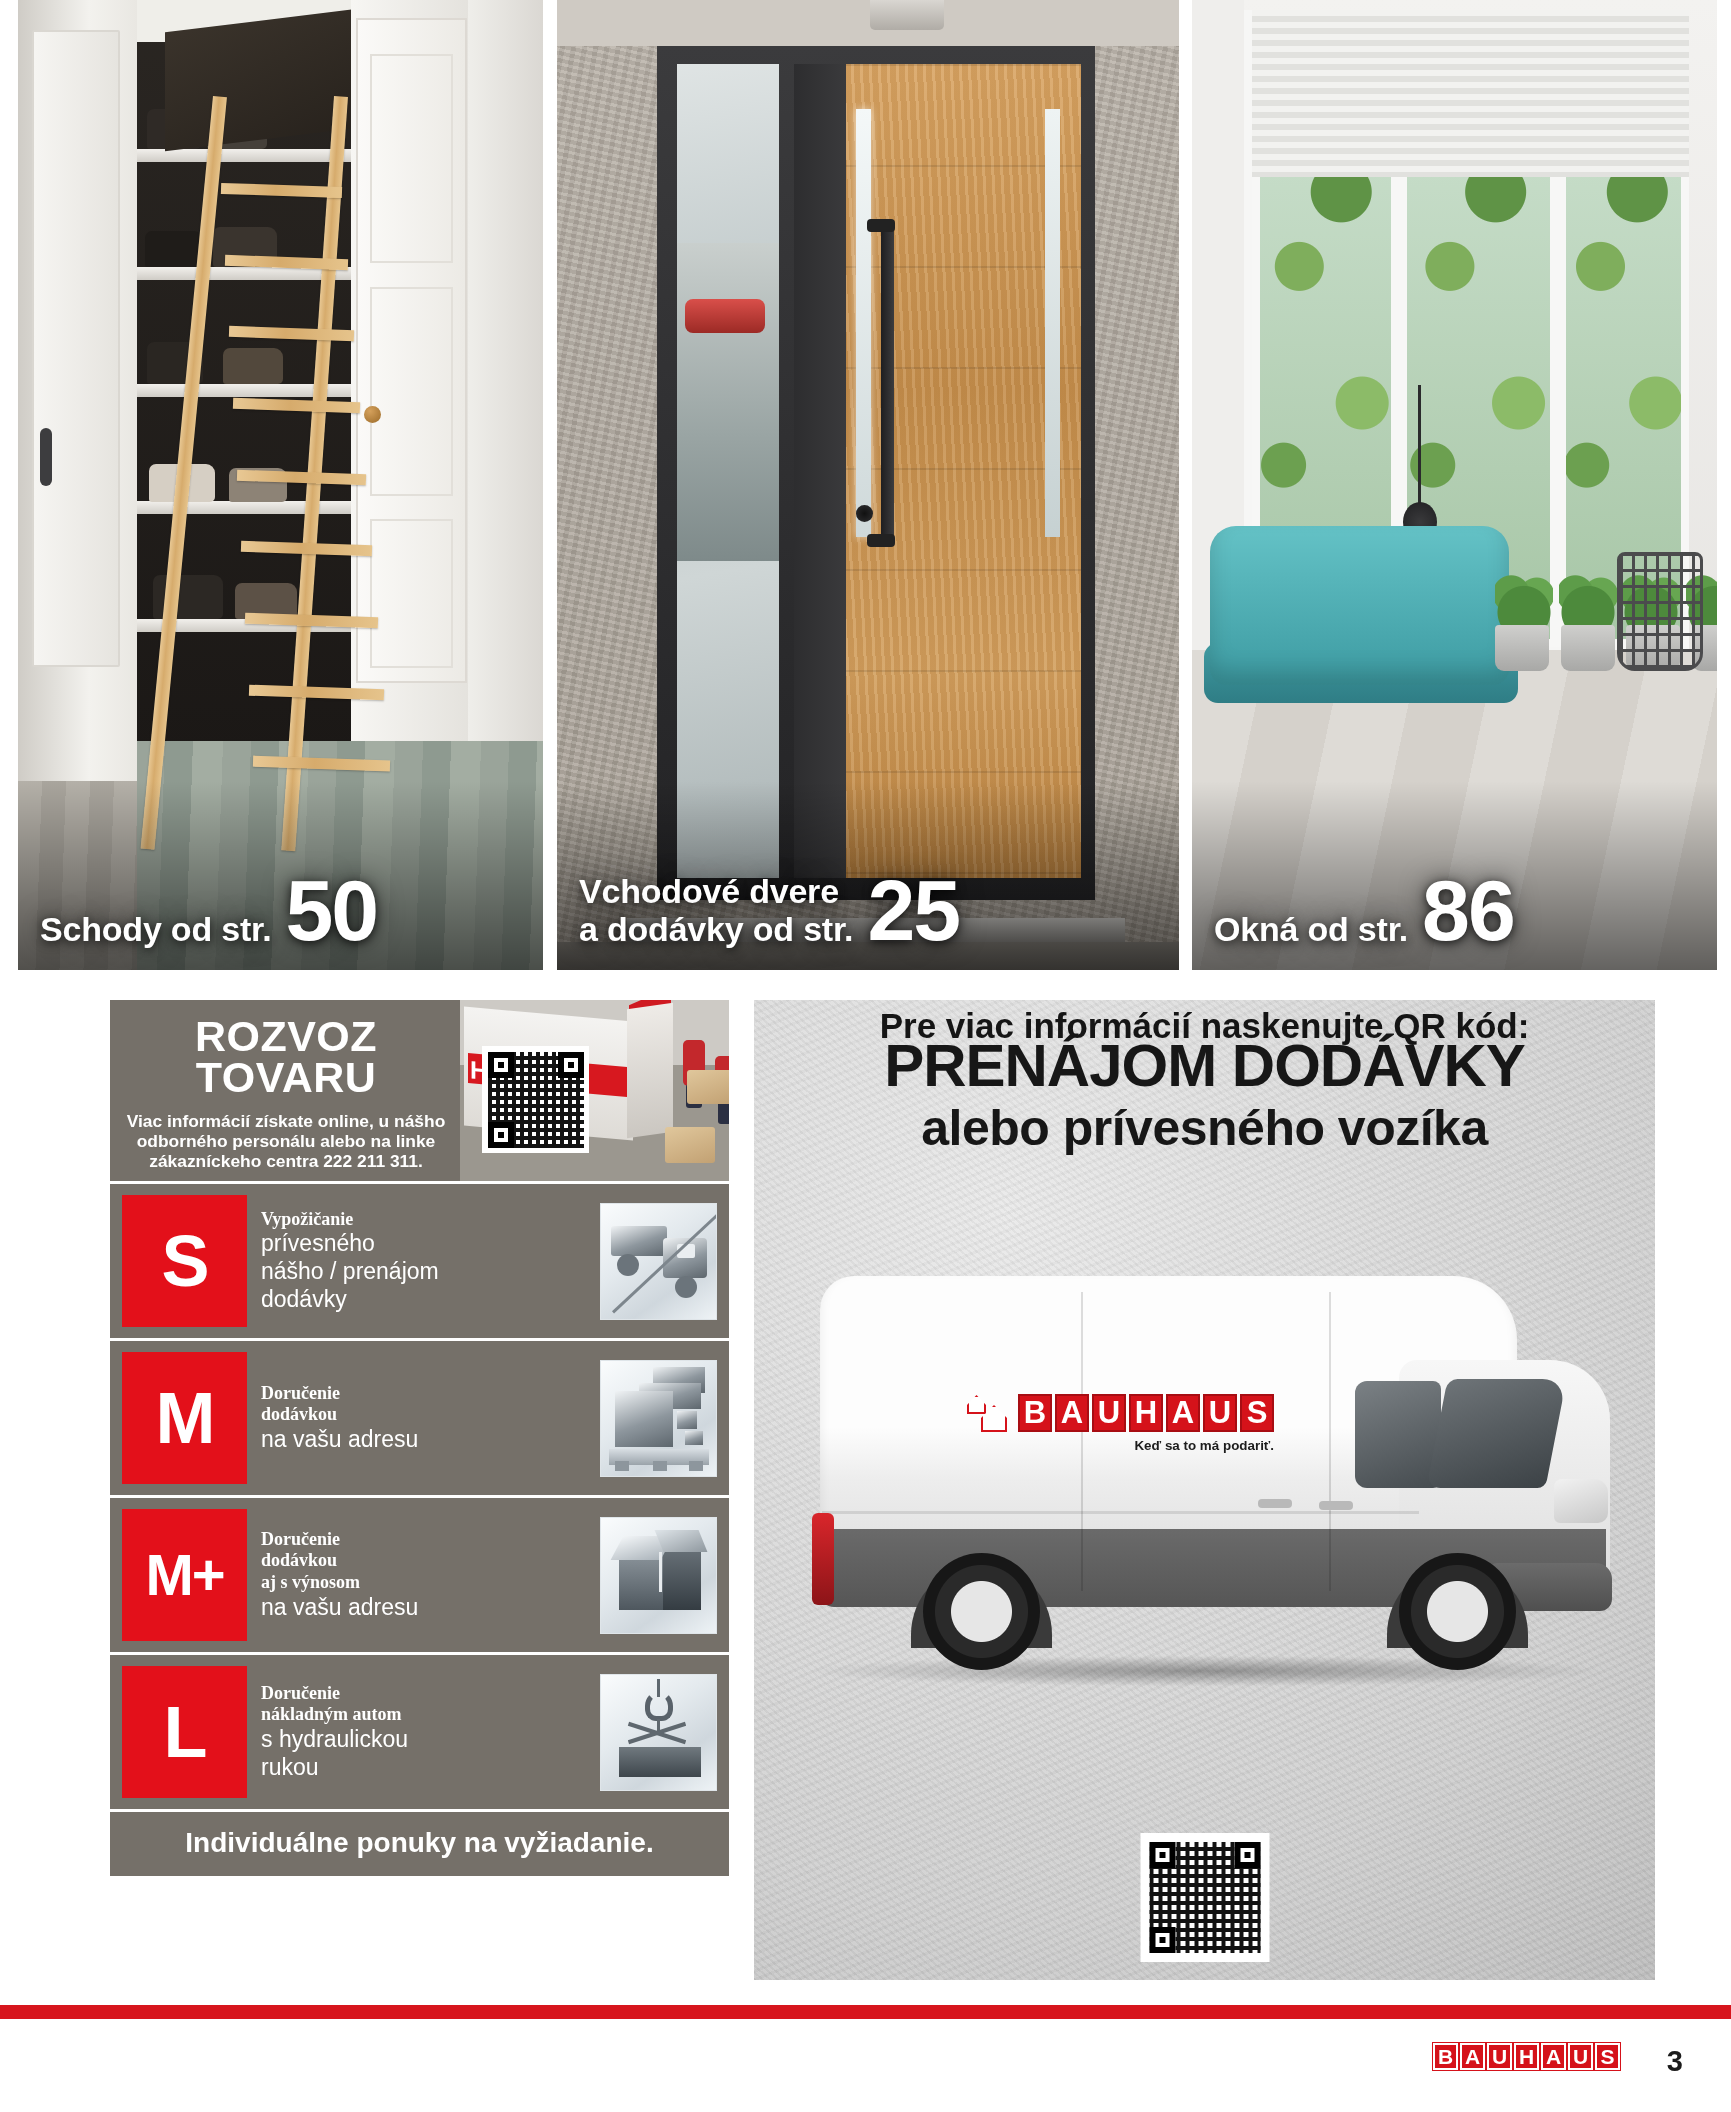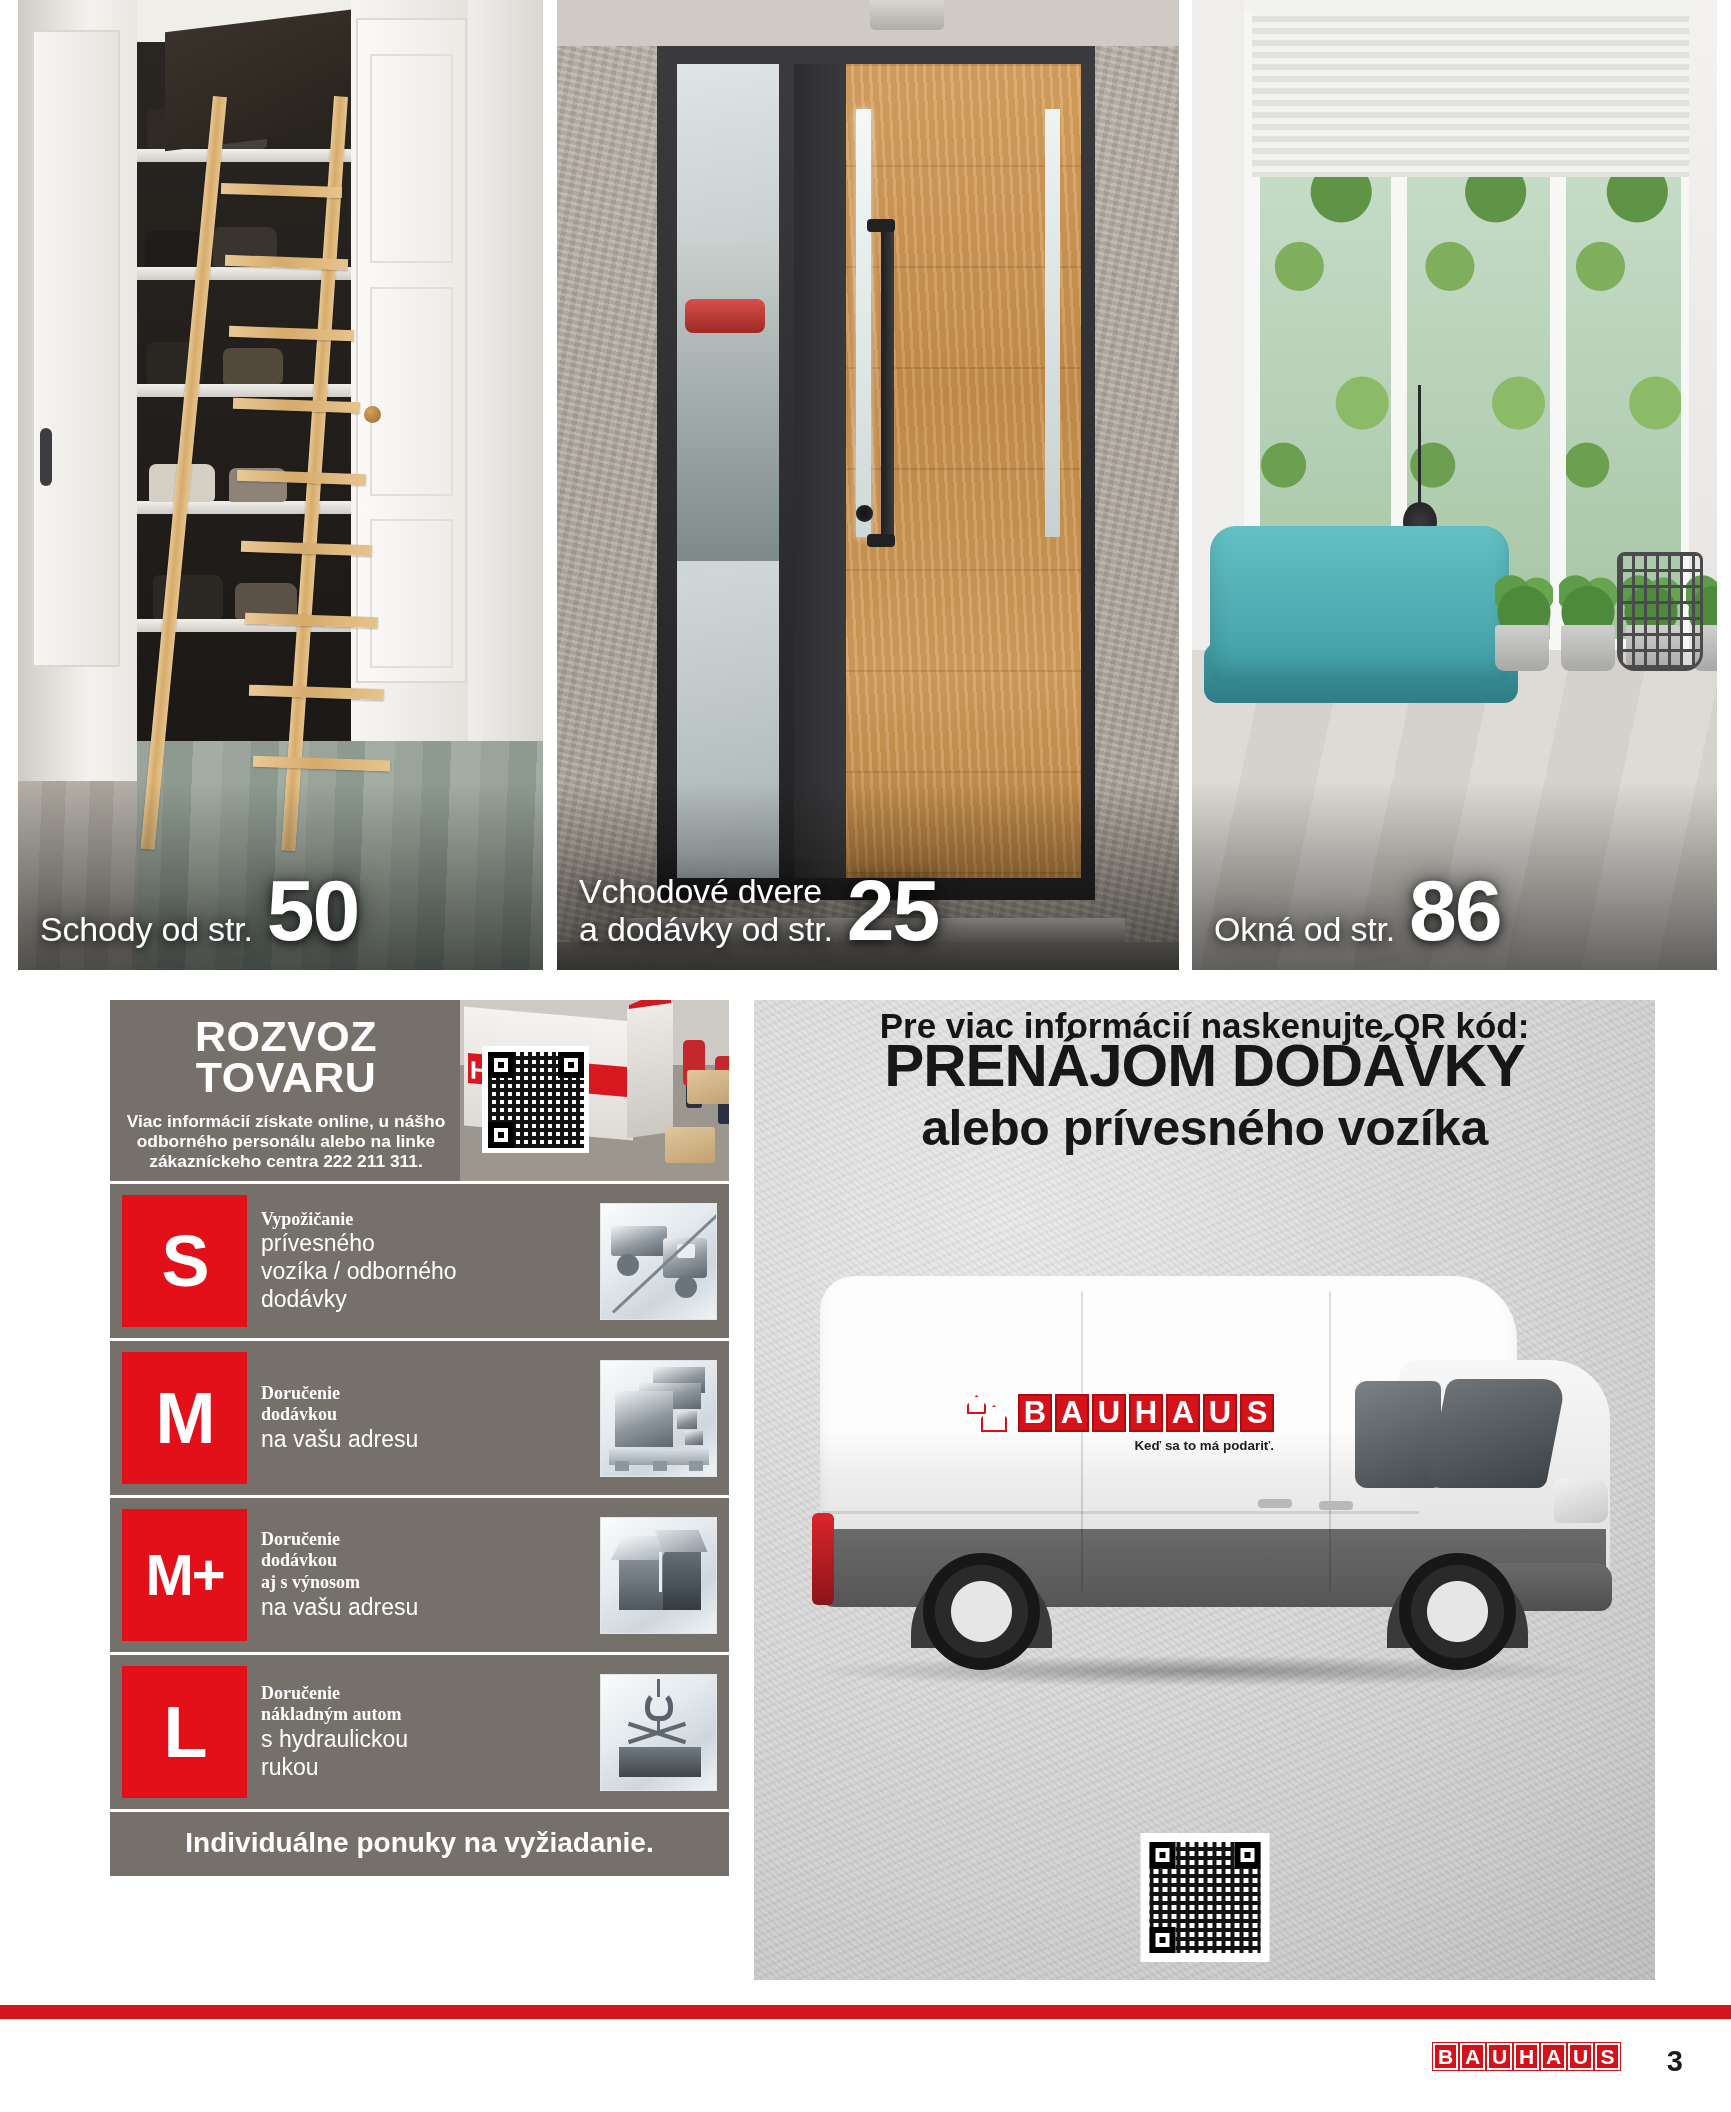--- a/index.html
+++ b/index.html
@@ -27,21 +27,21 @@
     display: flex; align-items: flex-end; gap: 14px;
     color: #fff;
     text-shadow: 0 2px 10px rgba(0,0,0,.75), 0 0 26px rgba(0,0,0,.6);
     z-index: 5;
   }
   .cap::before {
     content:""; position:absolute; left:0; right:0; bottom:0; height: 189px;
     background: linear-gradient(to top, rgba(0,0,0,.55), rgba(0,0,0,0));
     z-index:-1; pointer-events:none;
   }
-  .cap-txt { font-size: 34px; font-weight: 400; line-height: 1.12; letter-spacing: -0.2px; }
+  .cap-txt { font-size: 34px; font-weight: 700; line-height: 1.12; letter-spacing: -0.2px; }
   .cap-num { font-size: 86px; font-weight: 700; line-height: .86; letter-spacing: -2px; }
 
   
   .p1 { background: linear-gradient(180deg,#efeeea 0%, #e8e6e1 100%); }
   .p1 .wall-l { position:absolute; left:0; top:0; width:119px; height:100%;
     background: linear-gradient(90deg,#cfccc6,#f3f2ee 60%,#e9e7e2); }
   .p1 .door-l { position:absolute; left:14px; top:30px; width:88px; height:637px;
     background:linear-gradient(90deg,#f6f5f2,#e6e4df); border:2px solid #dad7d1; border-radius:2px;}
   .p1 .handle { position:absolute; left:22px; top:428px; width:12px; height:58px; background:#3d3d3f; border-radius:6px;}
   .p1 .closet { position:absolute; left:119px; top:0; width:214px; height:756px;
@@ -428,21 +428,21 @@
             </div>
           </div>
         </div>
       </div>
 
       <div class="rz-row">
         <div class="badge">S</div>
         <div class="rz-txt">
           <div class="b">Vypožičanie</div>
           <div class="n">prívesného</div>
-          <div class="n">vozíka / odborného</div>
+          <div class="n">nášho / prenájom</div>
           <div class="n">dodávky</div>
         </div>
         <div class="rz-ico">
           <div class="ico-box">
             <div style="position:absolute;left:10px;top:22px;width:56px;height:30px;border-radius:3px;" class="gsh"></div>
             <div style="position:absolute;left:16px;top:50px;width:22px;height:22px;border-radius:50%;background:#6b747b;"></div>
             <div style="position:absolute;left:62px;top:34px;width:44px;height:40px;border-radius:4px;" class="gsh"></div>
             <div style="position:absolute;left:76px;top:40px;width:18px;height:14px;background:#eaeef1;border-radius:2px;"></div>
             <div style="position:absolute;left:74px;top:72px;width:22px;height:22px;border-radius:50%;background:#6b747b;"></div>
             <div style="position:absolute;left:-8px;top:56px;width:149px;height:3px;background:#7d868d;transform:rotate(-43deg);"></div>

